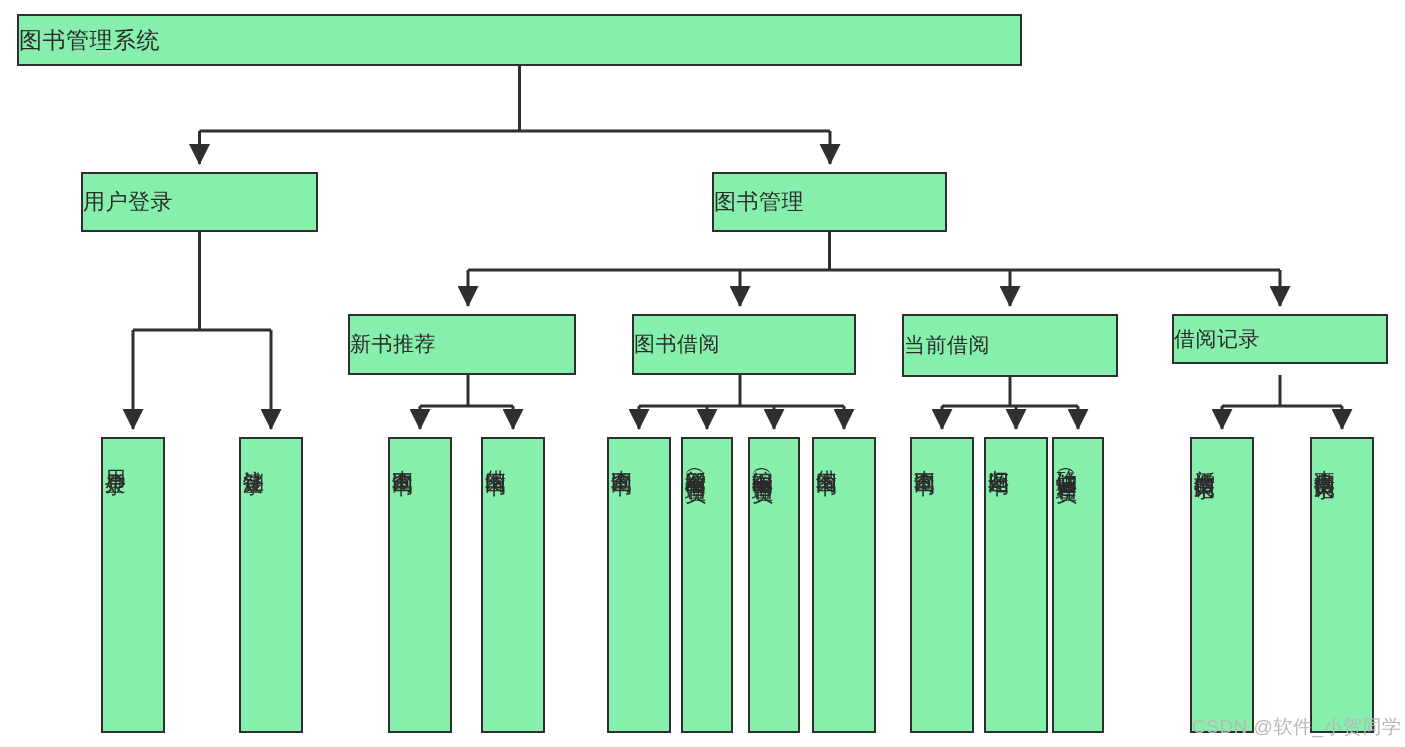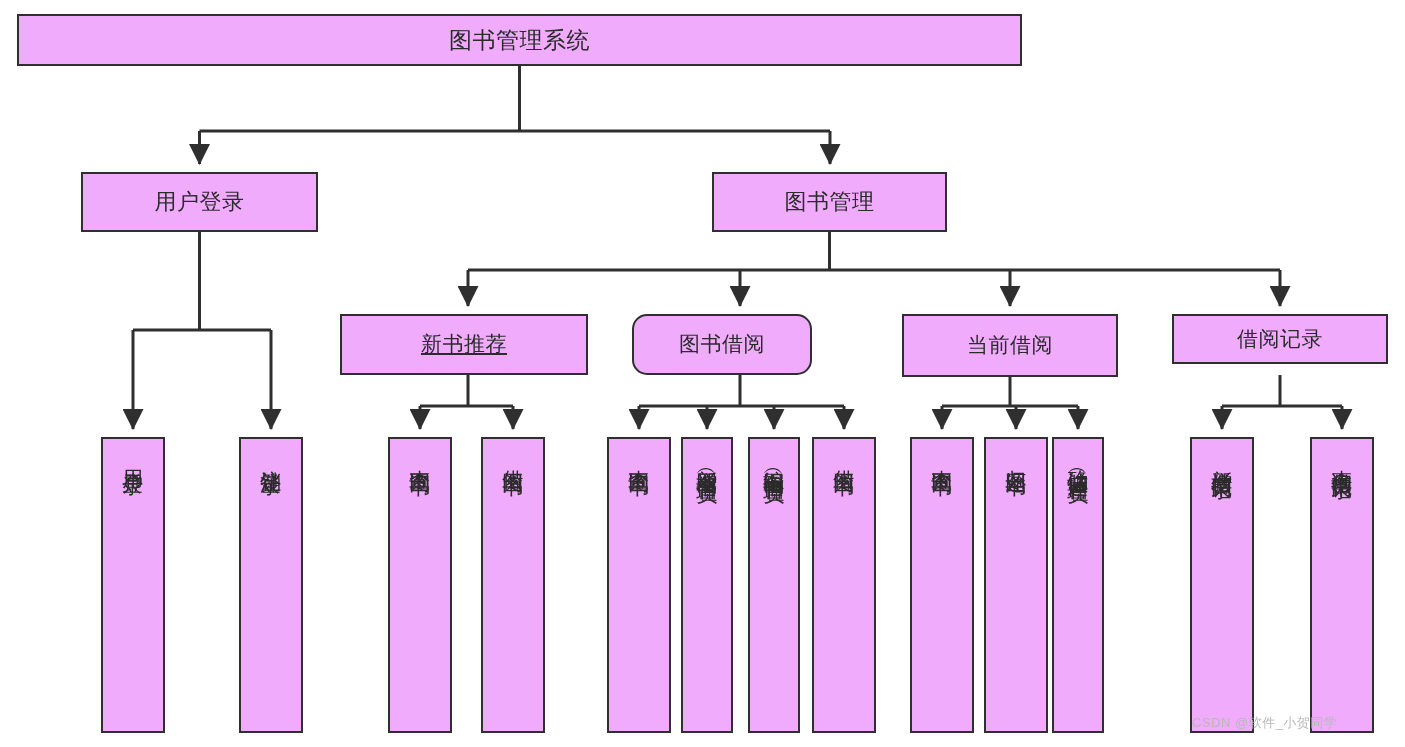--- a/index.html
+++ b/index.html
@@ -22,24 +22,24 @@
     left: 0;
     top: 0;
     width: 1405px;
     height: 747px;
     pointer-events: none;
   }
   .node {
     position: absolute;
     box-sizing: border-box;
     border: 2.5px solid #2f2f2f;
-    background: #f0abfc;
+    background: #86efac;
     display: flex;
     align-items: center;
-    justify-content: center;
+    justify-content: flex-start;
     color: #2b2b2b;
   }
   .node .label {
     font-size: 22px;
     line-height: 1.15;
     letter-spacing: 0.5px;
     white-space: nowrap;
   }
   .node.root .label { font-size: 23px; }
   .node.level1 .label { font-size: 22px; }
@@ -52,21 +52,21 @@
     writing-mode: vertical-rl;
     text-orientation: upright;
     font-size: 21px;
     line-height: 1.22;
     letter-spacing: 2px;
     white-space: normal;
     max-height: 270px;
   }
   .watermark {
     position: absolute;
-    font-size: 13px;
+    font-size: 19px;
     color: #b8b8b8;
     white-space: nowrap;
     letter-spacing: 0.5px;
   }
 </style>
 </head>
 <body>
 
 <div id="canvas">
 
@@ -124,24 +124,24 @@
     <span class="label">图书管理系统</span>
   </div>
 
   <div class="node level1" style="left:81px; top:172px; width:237px; height:60px;">
     <span class="label">用户登录</span>
   </div>
   <div class="node level1" style="left:712px; top:172px; width:235px; height:60px;">
     <span class="label">图书管理</span>
   </div>
 
-  <div class="node level2" style="left:340px; top:314px; width:248px; height:61px;text-decoration:underline;">
+  <div class="node level2" style="left:348px; top:314px; width:228px; height:61px;">
     <span class="label">新书推荐</span>
   </div>
-  <div class="node level2" style="left:632px; top:314px; width:180px; height:61px;border-radius:15px;">
+  <div class="node level2" style="left:632px; top:314px; width:224px; height:61px;">
     <span class="label">图书借阅</span>
   </div>
   <div class="node level2" style="left:902px; top:314px; width:216px; height:63px;">
     <span class="label">当前借阅</span>
   </div>
   <div class="node level2" style="left:1172px; top:314px; width:216px; height:50px;">
     <span class="label">借阅记录</span>
   </div>
 
   <div class="node leaf" style="left:101px; top:437px; width:64px; height:296px;">

